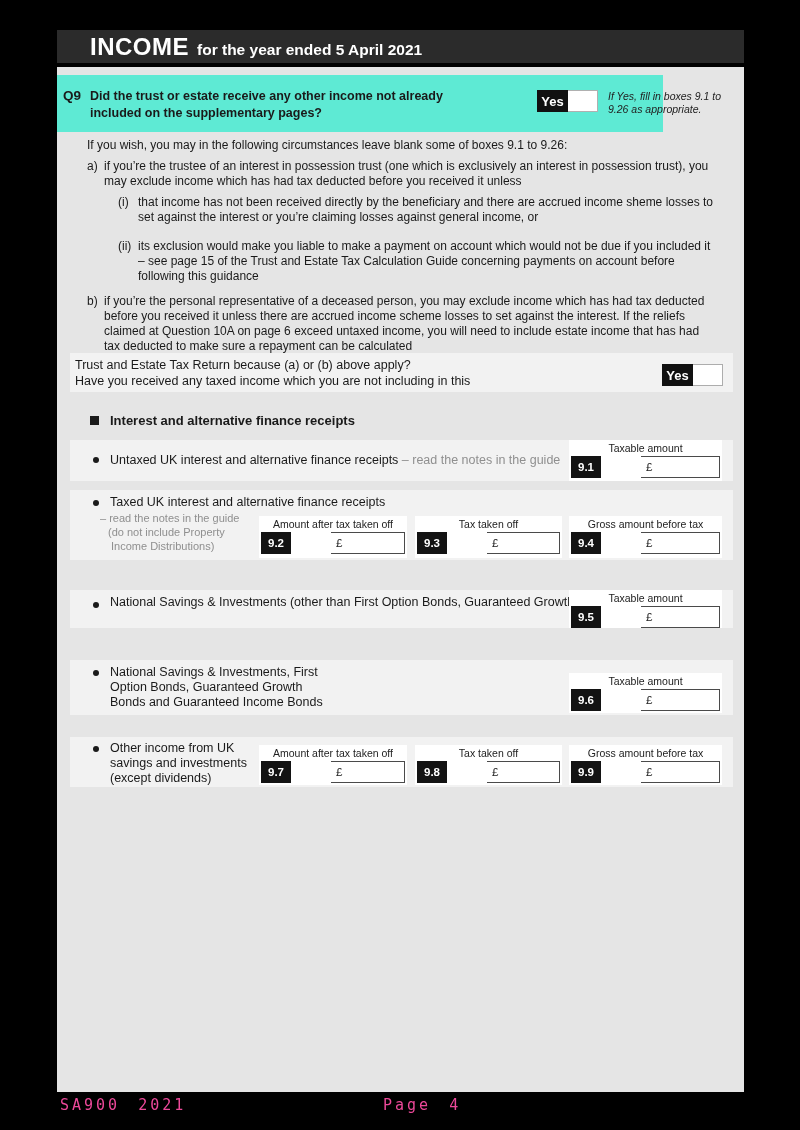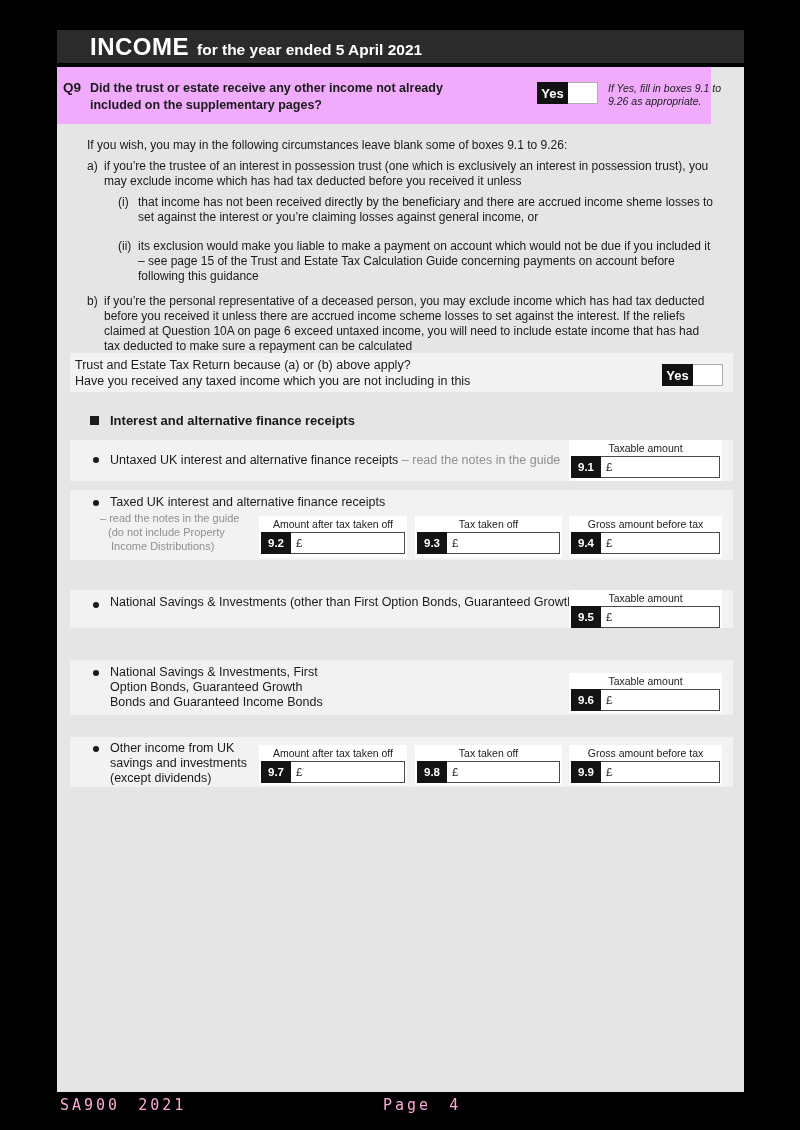--- a/index.html
+++ b/index.html
@@ -14,21 +14,21 @@
     padding-left:33px;box-sizing:border-box;
   }
   .header-title{font-size:24px;font-weight:bold;letter-spacing:.5px;line-height:33px;}
   .header-subtitle{font-size:15.5px;font-weight:bold;margin-left:8px;}
   
   .page{
     position:absolute;left:57px;top:67px;width:687px;height:1025px;
     background:#e5e5e5;
   }
   
-  .q9-band{position:absolute;left:0;top:0;width:654px;height:57px;background:#f0abfc;}
+  .q9-band{position:absolute;left:0;top:8px;width:606px;height:57px;background:#5eead4;}
   .q9-number{position:absolute;left:6px;top:13px;font-size:13.5px;font-weight:bold;}
   .q9-question{position:absolute;left:33px;top:13px;width:430px;font-size:12.5px;font-weight:bold;line-height:17px;}
   .yes-group{display:flex;}
   .q9-yes-group{position:absolute;left:480px;top:15px;}
   .yes-box{width:31px;height:22px;background:#111;color:#fff;font-size:13px;font-weight:bold;
     display:flex;align-items:center;justify-content:center;}
   .yes-answer{width:30px;height:22px;background:#fff;border:1px solid #b0b0b0;border-left:none;box-sizing:border-box;}
   .q9-hint{position:absolute;left:551px;top:15px;width:132px;font-size:10.5px;line-height:13px;color:#222;font-style:italic;}
   
   .intro{position:absolute;left:30px;top:71px;width:630px;font-size:12px;line-height:15.2px;}
@@ -49,28 +49,28 @@
   .section-title{font-size:13px;font-weight:bold;margin-left:11px;}
   
   .row{position:absolute;left:13px;width:663px;background:#f2f2f2;}
   .dot{position:absolute;width:6px;height:6px;border-radius:50%;background:#1a1a1a;}
   .row-text{position:absolute;font-size:12.5px;line-height:15px;color:#1a1a1a;}
   .gray{color:#8f8f8f;}
   .grayline{position:absolute;font-size:11px;color:#8f8f8f;}
   
   .group{position:absolute;background:#fff;box-sizing:border-box;padding:2px 2px 0 2px;}
   .group-label{font-size:10.5px;color:#222;text-align:center;height:13px;line-height:13px;}
-  .boxrow{display:flex;margin-top:1px;}
+  .boxrow{display:flex;margin-top:1px;gap:40px;}
   .numbox{width:30px;height:22px;background:#131313;color:#fff;font-size:11.5px;font-weight:bold;
     display:flex;align-items:center;justify-content:center;flex:0 0 30px;}
   .field{flex:1;height:22px;background:#fff;border:1px solid #4a4a4a;border-left:none;
     box-sizing:border-box;font-size:11.5px;color:#1a1a1a;display:flex;align-items:center;padding-left:5px;}
   
   .footer-text{
-    position:absolute;color:#f9a8d4;font-family:"DejaVu Sans Mono", monospace;
+    position:absolute;color:#ec4899;font-family:"DejaVu Sans Mono", monospace;
     font-size:15px;letter-spacing:3px;word-spacing:6px;
   }
 </style>
 </head>
 <body>
 
 <div class="header-bar">
   <span class="header-title">INCOME</span>
   <span class="header-subtitle">for the year ended 5 April 2021</span>
 </div>

